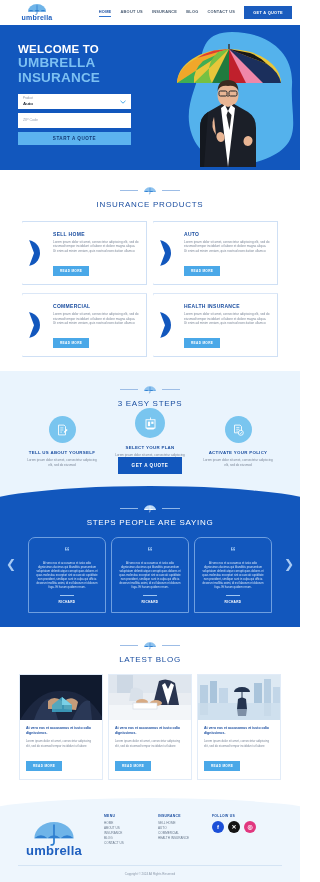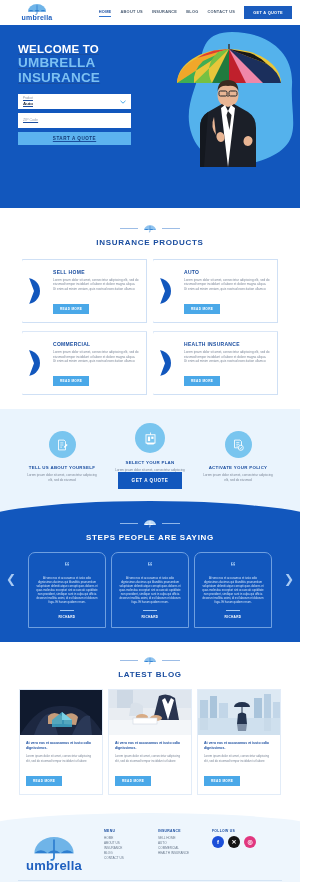--- a/index.html
+++ b/index.html
@@ -20,21 +20,21 @@
   .logo-text { font-size:7px; font-weight:700; color:#1e5fbf; letter-spacing:.2px; line-height:7px; margin-top:-1px; }
   .nav { flex:1; display:flex; align-items:center; justify-content:flex-end; gap:9px; }
   .nav-item { font-size:3.9px; font-weight:700; color:#4a5c73; letter-spacing:.25px; white-space:nowrap; padding-bottom:2px; }
   .nav-item.active { color:#1b4ea0; border-bottom:1.2px solid #2f73d0; }
   .btn-quote-nav {
     background:#1b5cbe; color:#fff; font-size:3.9px; font-weight:700; letter-spacing:.3px;
     padding:4px 9px; white-space:nowrap;
   }
 
   
-  .hero { background:#1257bd; position:relative; height:183px; overflow:hidden; display:flex;text-decoration:underline; }
+  .hero { background:#1257bd; position:relative; height:145px; overflow:hidden; display:flex; }
   .hero-left { width:150px; padding:18px 0 0 18px; position:relative; z-index:3; }
   .hero-kicker { font-size:11.5px; font-weight:800; color:#ffffff; letter-spacing:.2px; line-height:13px; }
   .hero-title { font-size:13.5px; font-weight:800; color:#7cc0f2; letter-spacing:.2px; line-height:14.5px; }
   .hero-form { margin-top:9px; width:113px; }
   .field {
     background:#fff; height:15px; margin-bottom:4px; padding:2px 5px;
     display:flex; flex-direction:column; justify-content:center; position:relative;
   }
   .field-label { font-size:2.9px; color:#8a94a4; line-height:3.4px; }
   .field-value { font-size:4.4px; color:#222b38; font-weight:700; line-height:5px; }
@@ -45,21 +45,21 @@
     height:13px; display:flex; align-items:center; justify-content:center; width:113px;
   }
   .hero-right { position:absolute; right:0; top:0; width:150px; height:145px; }
   .blob { position:absolute; right:-4px; top:4px; }
   .hero-photo { position:absolute; left:20px; top:6px; }
 
   
   .sec-head { text-align:center; }
   .divider { display:flex; align-items:center; justify-content:center; gap:5px; margin-bottom:5px; }
   .divider .ln { width:18px; height:1px; background:#9dbde6; }
-  .sec-title { font-size:8px; font-weight:700; letter-spacing:.7px; color:#1b4ea0; }
+  .sec-title { font-size:8px; font-weight:400; letter-spacing:.7px; color:#1b4ea0; }
   .sec-title.light { color:#ffffff; }
   .divider .ln.light { background:#8fb6e8; }
 
   
   .products { background:#fff; padding:16px 0 14px; }
   .prod-grid { display:grid; grid-template-columns:1fr 1fr; gap:8px 6px; padding:12px 22px 0; }
   .prod-card {
     border:0.7px solid #cfe0f5; position:relative; padding:9px 7px 8px 30px; min-height:58px;
     clip-path: polygon(0 0, 100% 0, 100% 100%, 0 100%, 12px 50%);
     background:#fff;
@@ -279,20 +279,32 @@
           </svg>
         </div>
         <div class="prod-name">HEALTH INSURANCE</div>
         <div class="prod-desc">Lorem ipsum dolor sit amet, consectetur adipiscing elit, sed do eiusmod tempor incididunt ut labore et dolore magna aliqua. Ut enim ad minim veniam, quis nostrud exercitation ullamco</div>
         <span class="btn-read">READ MORE</span>
       </div>
     </div>
   </div>
 
   <div class="steps">
+    <div class="sec-head">
+      <div class="divider">
+        <span class="ln"></span>
+        <svg width="14" height="9" viewBox="0 0 20 12">
+          <path d="M1.5 8 A8.5 6.5 0 0 1 18.5 8 Z" fill="#8fc3ef"></path>
+          <path d="M1.5 8 Q5 5.2 8.5 8 Q12 5.2 15.5 8 Q17 6.6 18.5 8" fill="#2f7fd0"></path>
+          <path d="M10 2 V10 Q10 11.3 8.5 11" stroke="#2f7fd0" stroke-width="0.8" fill="none"></path>
+        </svg>
+        <span class="ln"></span>
+      </div>
+      <div class="sec-title">3 EASY STEPS</div>
+    </div>
 
     <div class="steps-grid">
       <div class="step">
         <div class="step-ic">
           <svg width="14" height="14" viewBox="0 0 20 20">
             <path d="M5 3 H13 L15 5 V17 H5 Z" stroke="#fff" stroke-width="1.2" fill="none"></path>
             <path d="M7.5 7 H12 M7.5 10 H12 M7.5 13 H10" stroke="#fff" stroke-width="1"></path>
             <path d="M13 12 L16.5 8.5 L18 10 L14.5 13.5 L12.6 14 Z" fill="#fff"></path>
           </svg>
         </div>

